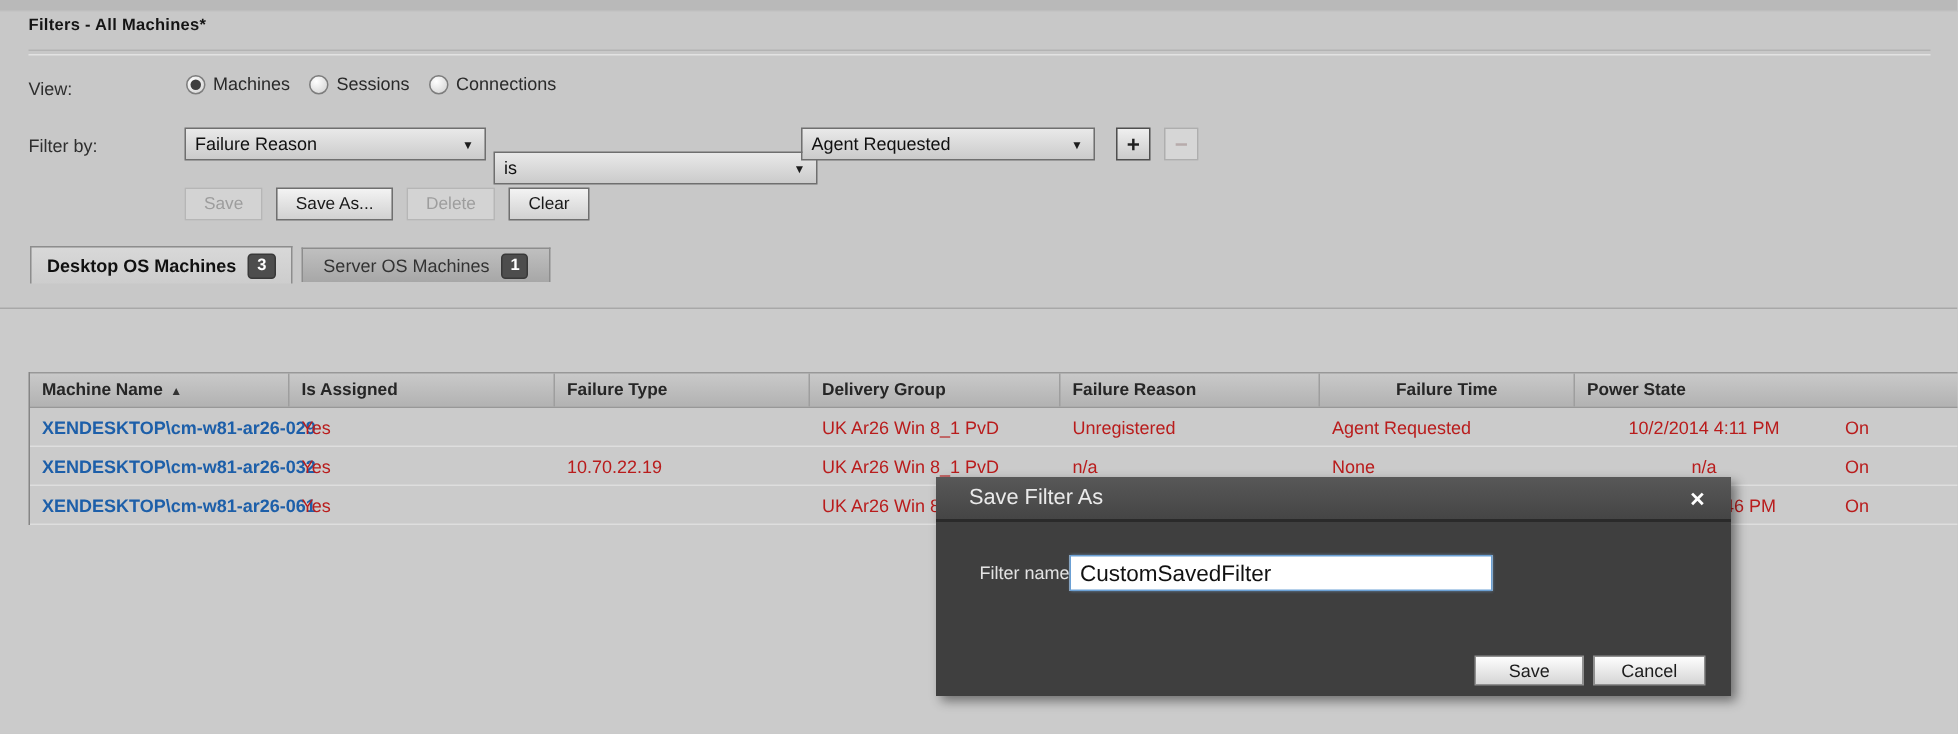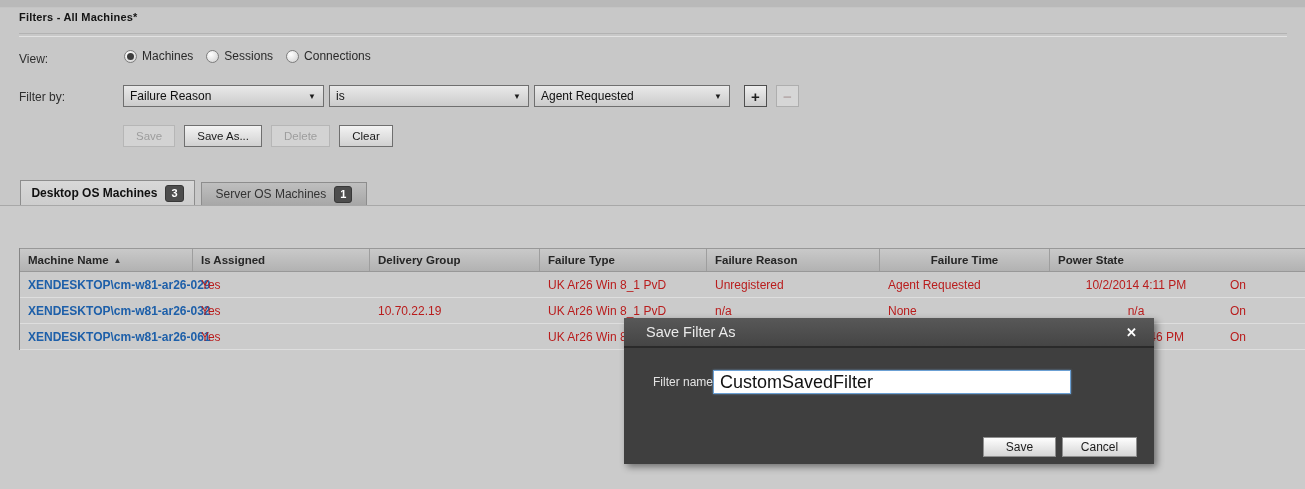--- a/index.html
+++ b/index.html
@@ -20,35 +20,35 @@
   .radio{display:flex;align-items:center;gap:5px;font-size:12px;color:#2a2a2a;}
   .radio-circle{width:13px;height:13px;border-radius:50%;border:1px solid #7d7d7d;box-sizing:border-box;
     background:radial-gradient(circle at 35% 30%,#ffffff,#cfcfcf);position:relative;}
   .radio.checked .radio-circle::after{content:'';position:absolute;left:2px;top:2px;right:2px;bottom:2px;border-radius:50%;background:#3d3d3d;}
 
   .combo{position:absolute;top:85px;height:22px;box-sizing:border-box;border:1px solid #6f6f6f;
     background:linear-gradient(#e9e9e9,#cbcbcb);display:flex;align-items:center;justify-content:space-between;
     padding:0 7px 0 6px;font-size:12px;color:#101010;cursor:default;}
   .combo .arrow{font-size:8px;color:#1c1c1c;}
   .combo-field{left:123px;width:201px;}
-  .combo-op{left:329px;width:200px;}
+  .combo-op{left:329px;width:216px;margin-top:16px;}
   .combo-val{left:534px;width:196px;}
 
   .small-btn{position:absolute;top:85px;width:23px;height:22px;box-sizing:border-box;border:1px solid #4f4f4f;
     background:linear-gradient(#efefef,#cbcbcb);display:flex;align-items:center;justify-content:center;
     font-size:15px;font-weight:bold;color:#1f1f1f;}
   .btn-add{left:744px;}
   .btn-remove{left:776px;border-color:#aeaeae;background:#d6d6d6;color:#b7abab;}
 
   .action-row{position:absolute;left:123px;top:125px;display:flex;gap:9px;}
   .btn{height:22px;box-sizing:border-box;border:1px solid #6f6f6f;background:linear-gradient(#f3f3f3,#d1d1d1);
     font-family:inherit;font-size:11.5px;color:#191919;padding:0 12px;display:flex;align-items:center;}
   .btn.disabled{border-color:#b6b6b6;background:#d3d3d3;color:#9d9d9d;}
 
-  .tabs{position:absolute;left:20px;top:180px;display:flex;align-items:flex-end;z-index:2;}
+  .tabs{position:absolute;left:20px;top:164px;display:flex;align-items:center;z-index:2;}
   .tab{box-sizing:border-box;display:flex;align-items:center;justify-content:center;gap:8px;font-size:12px;}
   .tab.active{width:175px;height:25px;background:linear-gradient(#d8d8d8,#cdcdcd);border:1px solid #8d8d8d;border-bottom:none;font-weight:bold;color:#101010;}
   .tab.inactive{width:166px;height:23px;margin-left:6px;background:linear-gradient(#bfbfbf,#a7a7a7);border:1px solid #8d8d8d;border-bottom:none;color:#333333;}
   .badge{background:#4d4d4d;color:#ffffff;font-size:11px;font-weight:bold;line-height:1;padding:2px 5px;border-radius:3px;border:1px solid #383838;}
 
   .panel{position:absolute;left:0;top:205px;width:1305px;height:360px;background:#cbcbcb;border-top:1px solid #a8a8a8;box-sizing:border-box;}
 
   .table{position:absolute;left:19px;top:42px;width:1286px;border-left:1px solid #868686;}
   .thead,.tr{display:grid;grid-template-columns:173px 177px 170px 167px 173px 170px 172px 1fr;}
   .thead{height:24px;background:linear-gradient(#c9c9c9,#b2b2b2);border-top:1px solid #989898;border-bottom:1px solid #989898;box-sizing:border-box;}
@@ -64,22 +64,22 @@
   .tbody .tr:nth-child(3) .td.ftime{justify-content:flex-end;padding-right:38px;}
 
   .dialog{position:absolute;left:624px;top:318px;width:530px;height:146px;background:#3f3f3f;
     box-shadow:3px 3px 7px rgba(0,0,0,.45);z-index:10;}
   .dialog-titlebar{height:30px;box-sizing:border-box;background:linear-gradient(#585858,#454545);
     border-bottom:2px solid #2a2a2a;display:flex;align-items:center;justify-content:space-between;padding:0 17px 0 22px;}
   .dialog-title{color:#eaeaea;font-size:14.5px;}
   .dialog-close{color:#ffffff;font-size:13px;font-weight:bold;line-height:1;}
   .dialog-row{position:absolute;left:29px;top:52px;display:flex;align-items:center;gap:0;}
   .dialog-row label{font-size:12px;color:#e3e3e3;}
-  .dialog-input{width:358px;height:24px;box-sizing:border-box;border:1px solid #6ba0d4;background:#ffffff;
-    font-family:inherit;font-size:18px;color:#111111;padding:0 6px;outline:none;box-shadow:0 0 2px rgba(120,170,220,.7);}
+  .dialog-input{width:282px;height:24px;box-sizing:border-box;border:1px solid #6ba0d4;background:#ffffff;
+    font-family:inherit;font-size:15px;color:#111111;padding:0 6px;outline:none;box-shadow:0 0 2px rgba(120,170,220,.7);}
   .dialog-buttons{position:absolute;right:17px;bottom:7px;display:flex;gap:6px;}
   .dlg-btn{box-sizing:border-box;height:20px;border:1px solid #8f8f8f;background:linear-gradient(#fefefe,#d5d5d5);
     font-family:inherit;font-size:12px;color:#1c1c1c;display:flex;align-items:center;justify-content:center;}
   .dlg-save{width:73px;}
   .dlg-cancel{width:75px;}
 </style>
 </head>
 <body>
 
 <div class="topstrip"></div>
@@ -137,22 +137,22 @@
 </div>
 
 <div class="panel">
   <div class="table">
     <div class="thead">
       <div class="th">
         <span>Machine Name</span>
         <span class="sort-icon">▲</span>
       </div>
       <div class="th">Is Assigned</div>
+      <div class="th">Failure Type</div>
       <div class="th">Delivery Group</div>
-      <div class="th">Failure Type</div>
       <div class="th">Failure Reason</div>
       <div class="th center">Failure Time</div>
       <div class="th">Power State</div>
     </div>
     <div class="tbody" id="table-body">
   <div class="tr">
     <div class="td machine">XENDESKTOP\cm-w81-ar26-029</div>
     <div class="td">Yes</div>
     <div class="td"></div>
     <div class="td">UK Ar26 Win 8_1 PvD</div>

